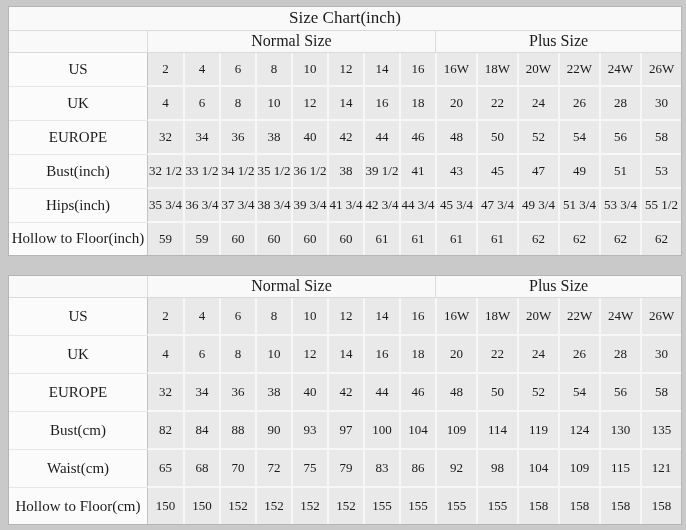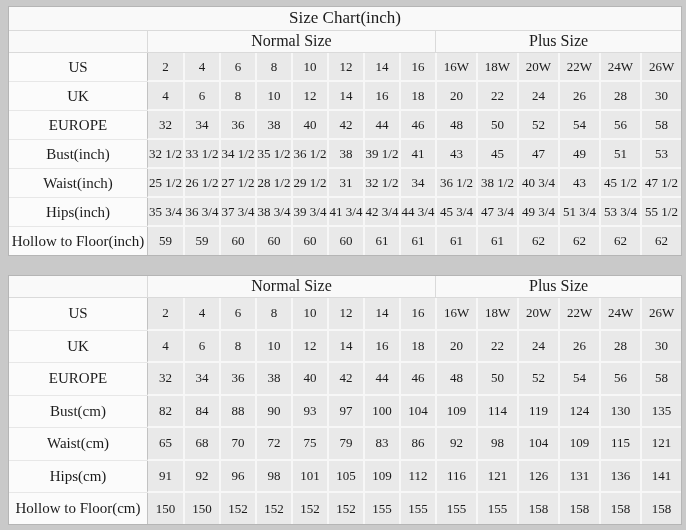--- a/index.html
+++ b/index.html
@@ -160,37 +160,20 @@
             <td class="value-cell">39 1/2</td>
             <td class="value-cell">41</td>
             <td class="value-cell">43</td>
             <td class="value-cell">45</td>
             <td class="value-cell">47</td>
             <td class="value-cell">49</td>
             <td class="value-cell">51</td>
             <td class="value-cell">53</td>
           </tr>
           <tr>
-            <td class="label-cell">Waist(inch)</td>
-            <td class="value-cell first-value">25 1/2</td>
-            <td class="value-cell">26 1/2</td>
-            <td class="value-cell">27 1/2</td>
-            <td class="value-cell">28 1/2</td>
-            <td class="value-cell">29 1/2</td>
-            <td class="value-cell">31</td>
-            <td class="value-cell">32 1/2</td>
-            <td class="value-cell">34</td>
-            <td class="value-cell">36 1/2</td>
-            <td class="value-cell">38 1/2</td>
-            <td class="value-cell">40 3/4</td>
-            <td class="value-cell">43</td>
-            <td class="value-cell">45 1/2</td>
-            <td class="value-cell">47 1/2</td>
-          </tr>
-          <tr>
             <td class="label-cell">Hips(inch)</td>
             <td class="value-cell first-value">35 3/4</td>
             <td class="value-cell">36 3/4</td>
             <td class="value-cell">37 3/4</td>
             <td class="value-cell">38 3/4</td>
             <td class="value-cell">39 3/4</td>
             <td class="value-cell">41 3/4</td>
             <td class="value-cell">42 3/4</td>
             <td class="value-cell">44 3/4</td>
             <td class="value-cell">45 3/4</td>
@@ -326,37 +309,20 @@
             <td class="value-cell">83</td>
             <td class="value-cell">86</td>
             <td class="value-cell">92</td>
             <td class="value-cell">98</td>
             <td class="value-cell">104</td>
             <td class="value-cell">109</td>
             <td class="value-cell">115</td>
             <td class="value-cell">121</td>
           </tr>
           <tr>
-            <td class="label-cell">Hips(cm)</td>
-            <td class="value-cell first-value">91</td>
-            <td class="value-cell">92</td>
-            <td class="value-cell">96</td>
-            <td class="value-cell">98</td>
-            <td class="value-cell">101</td>
-            <td class="value-cell">105</td>
-            <td class="value-cell">109</td>
-            <td class="value-cell">112</td>
-            <td class="value-cell">116</td>
-            <td class="value-cell">121</td>
-            <td class="value-cell">126</td>
-            <td class="value-cell">131</td>
-            <td class="value-cell">136</td>
-            <td class="value-cell">141</td>
-          </tr>
-          <tr>
             <td class="label-cell">Hollow to Floor(cm)</td>
             <td class="value-cell first-value">150</td>
             <td class="value-cell">150</td>
             <td class="value-cell">152</td>
             <td class="value-cell">152</td>
             <td class="value-cell">152</td>
             <td class="value-cell">152</td>
             <td class="value-cell">155</td>
             <td class="value-cell">155</td>
             <td class="value-cell">155</td>

